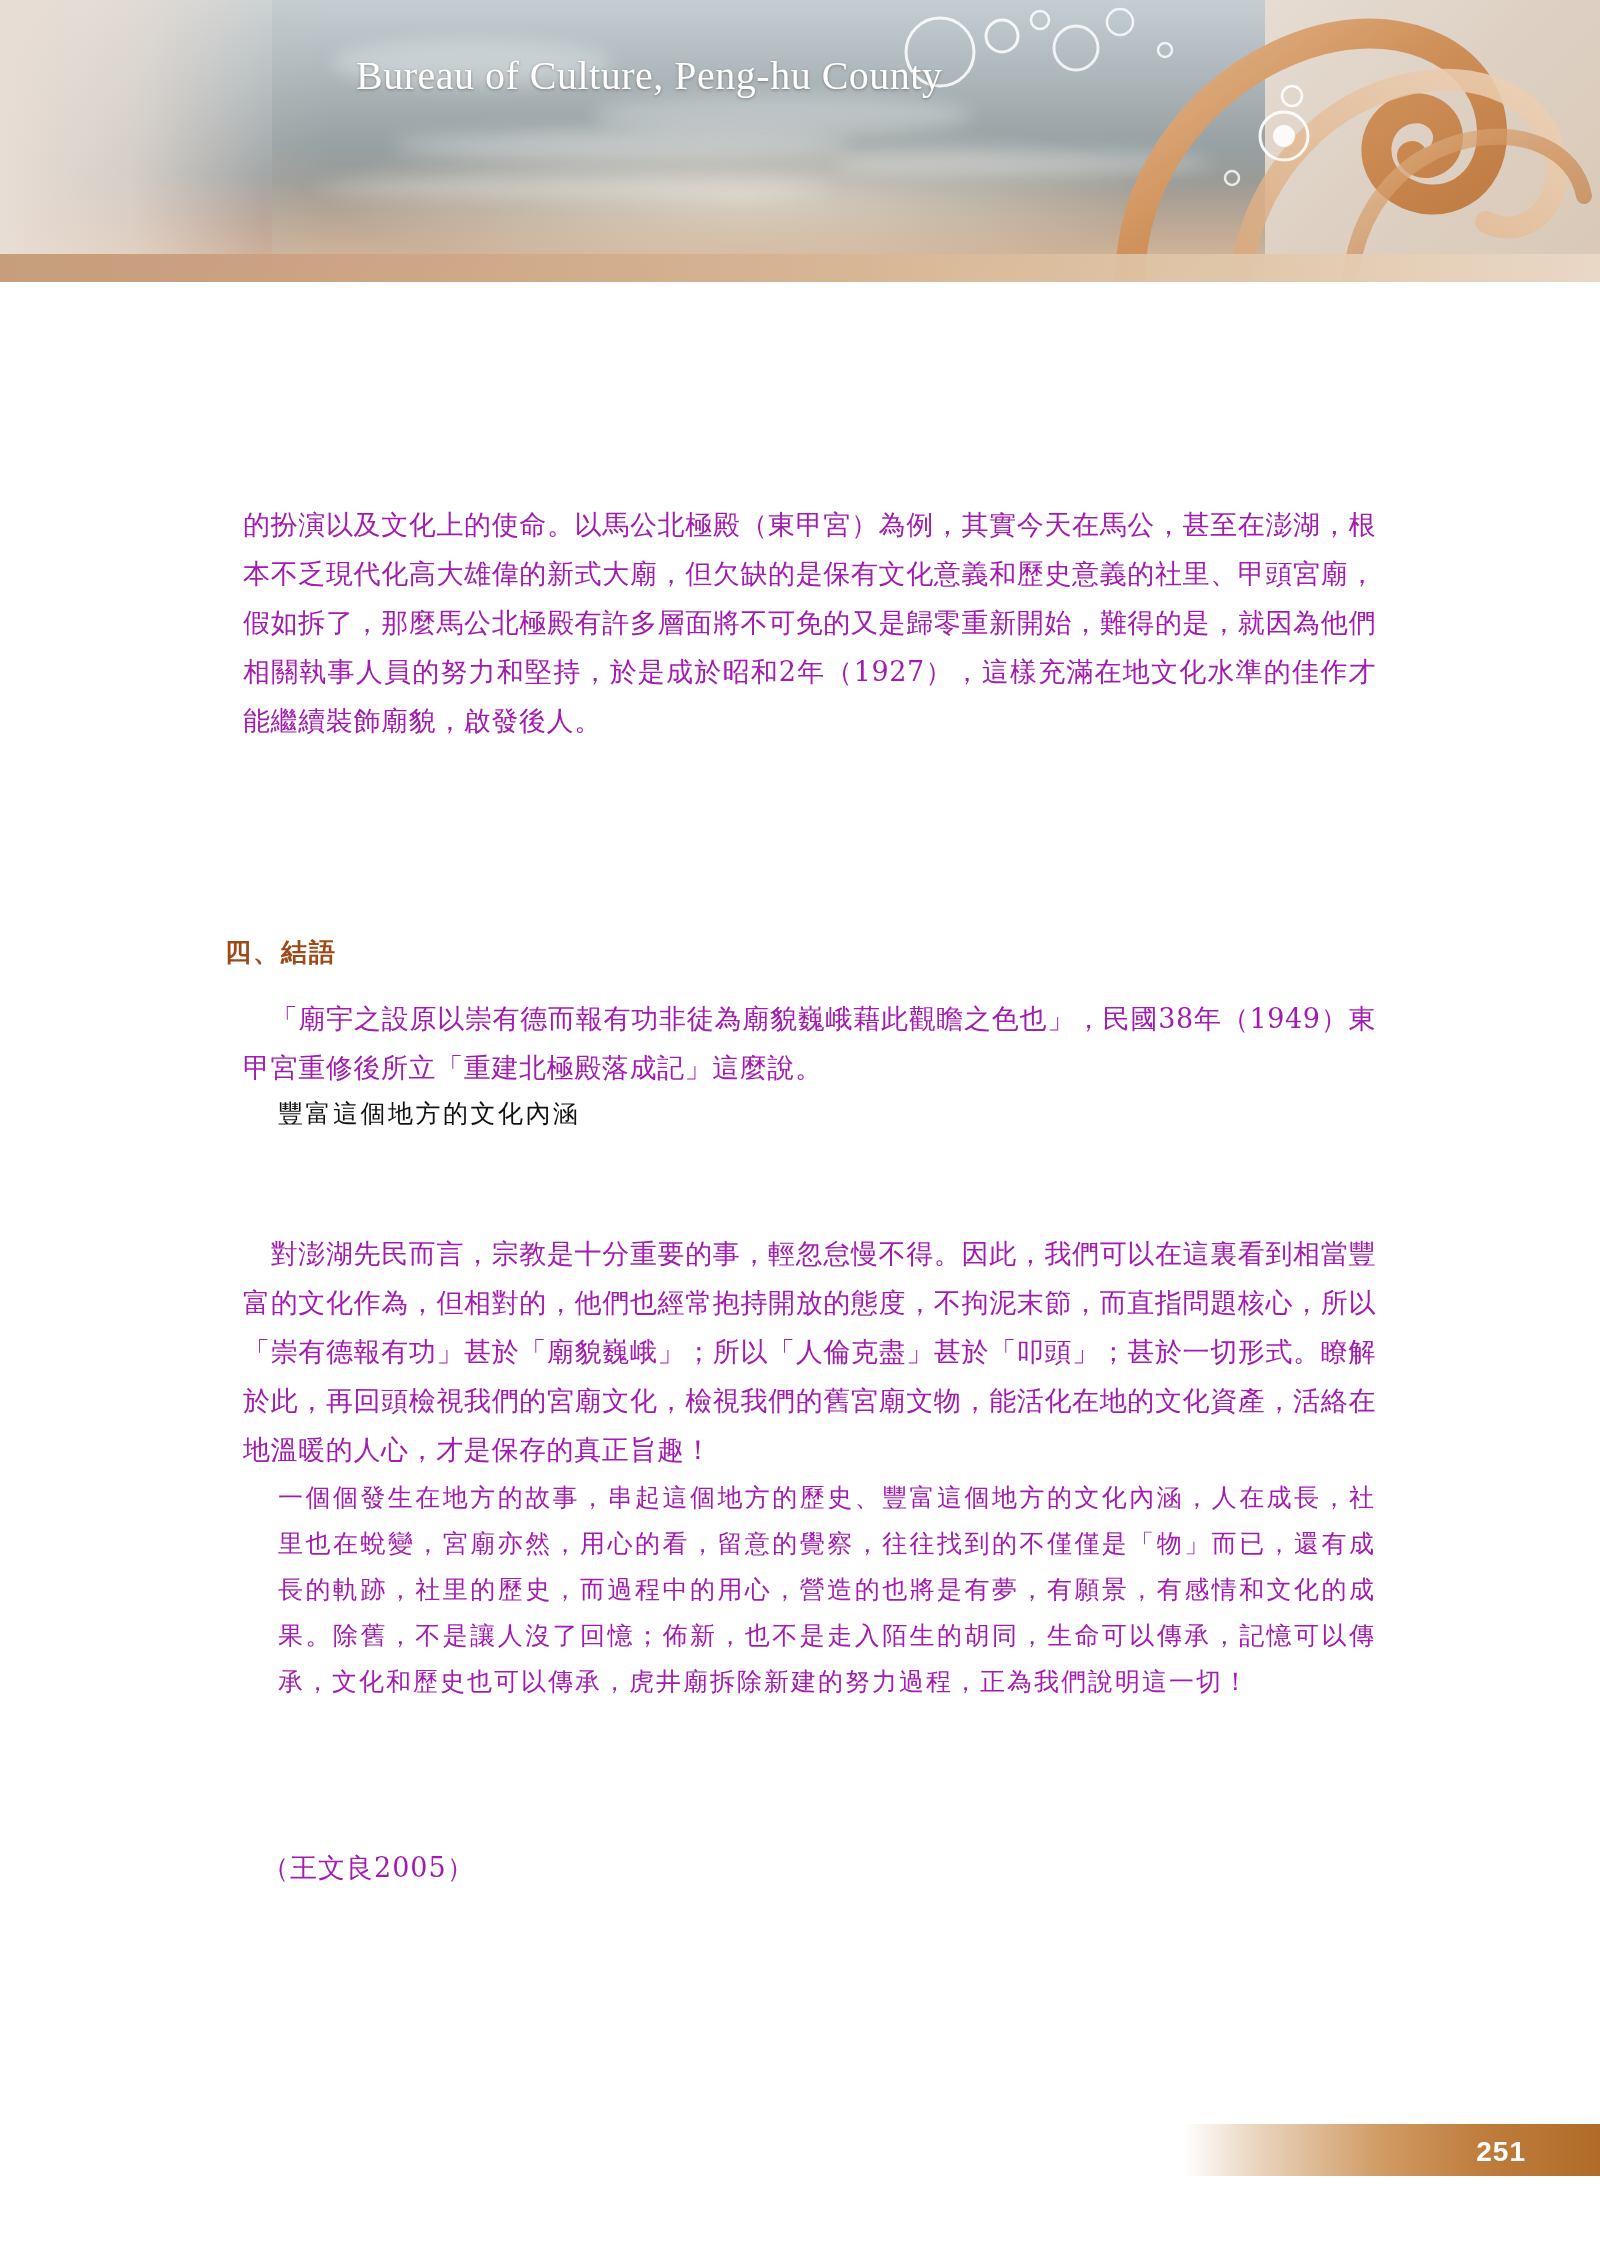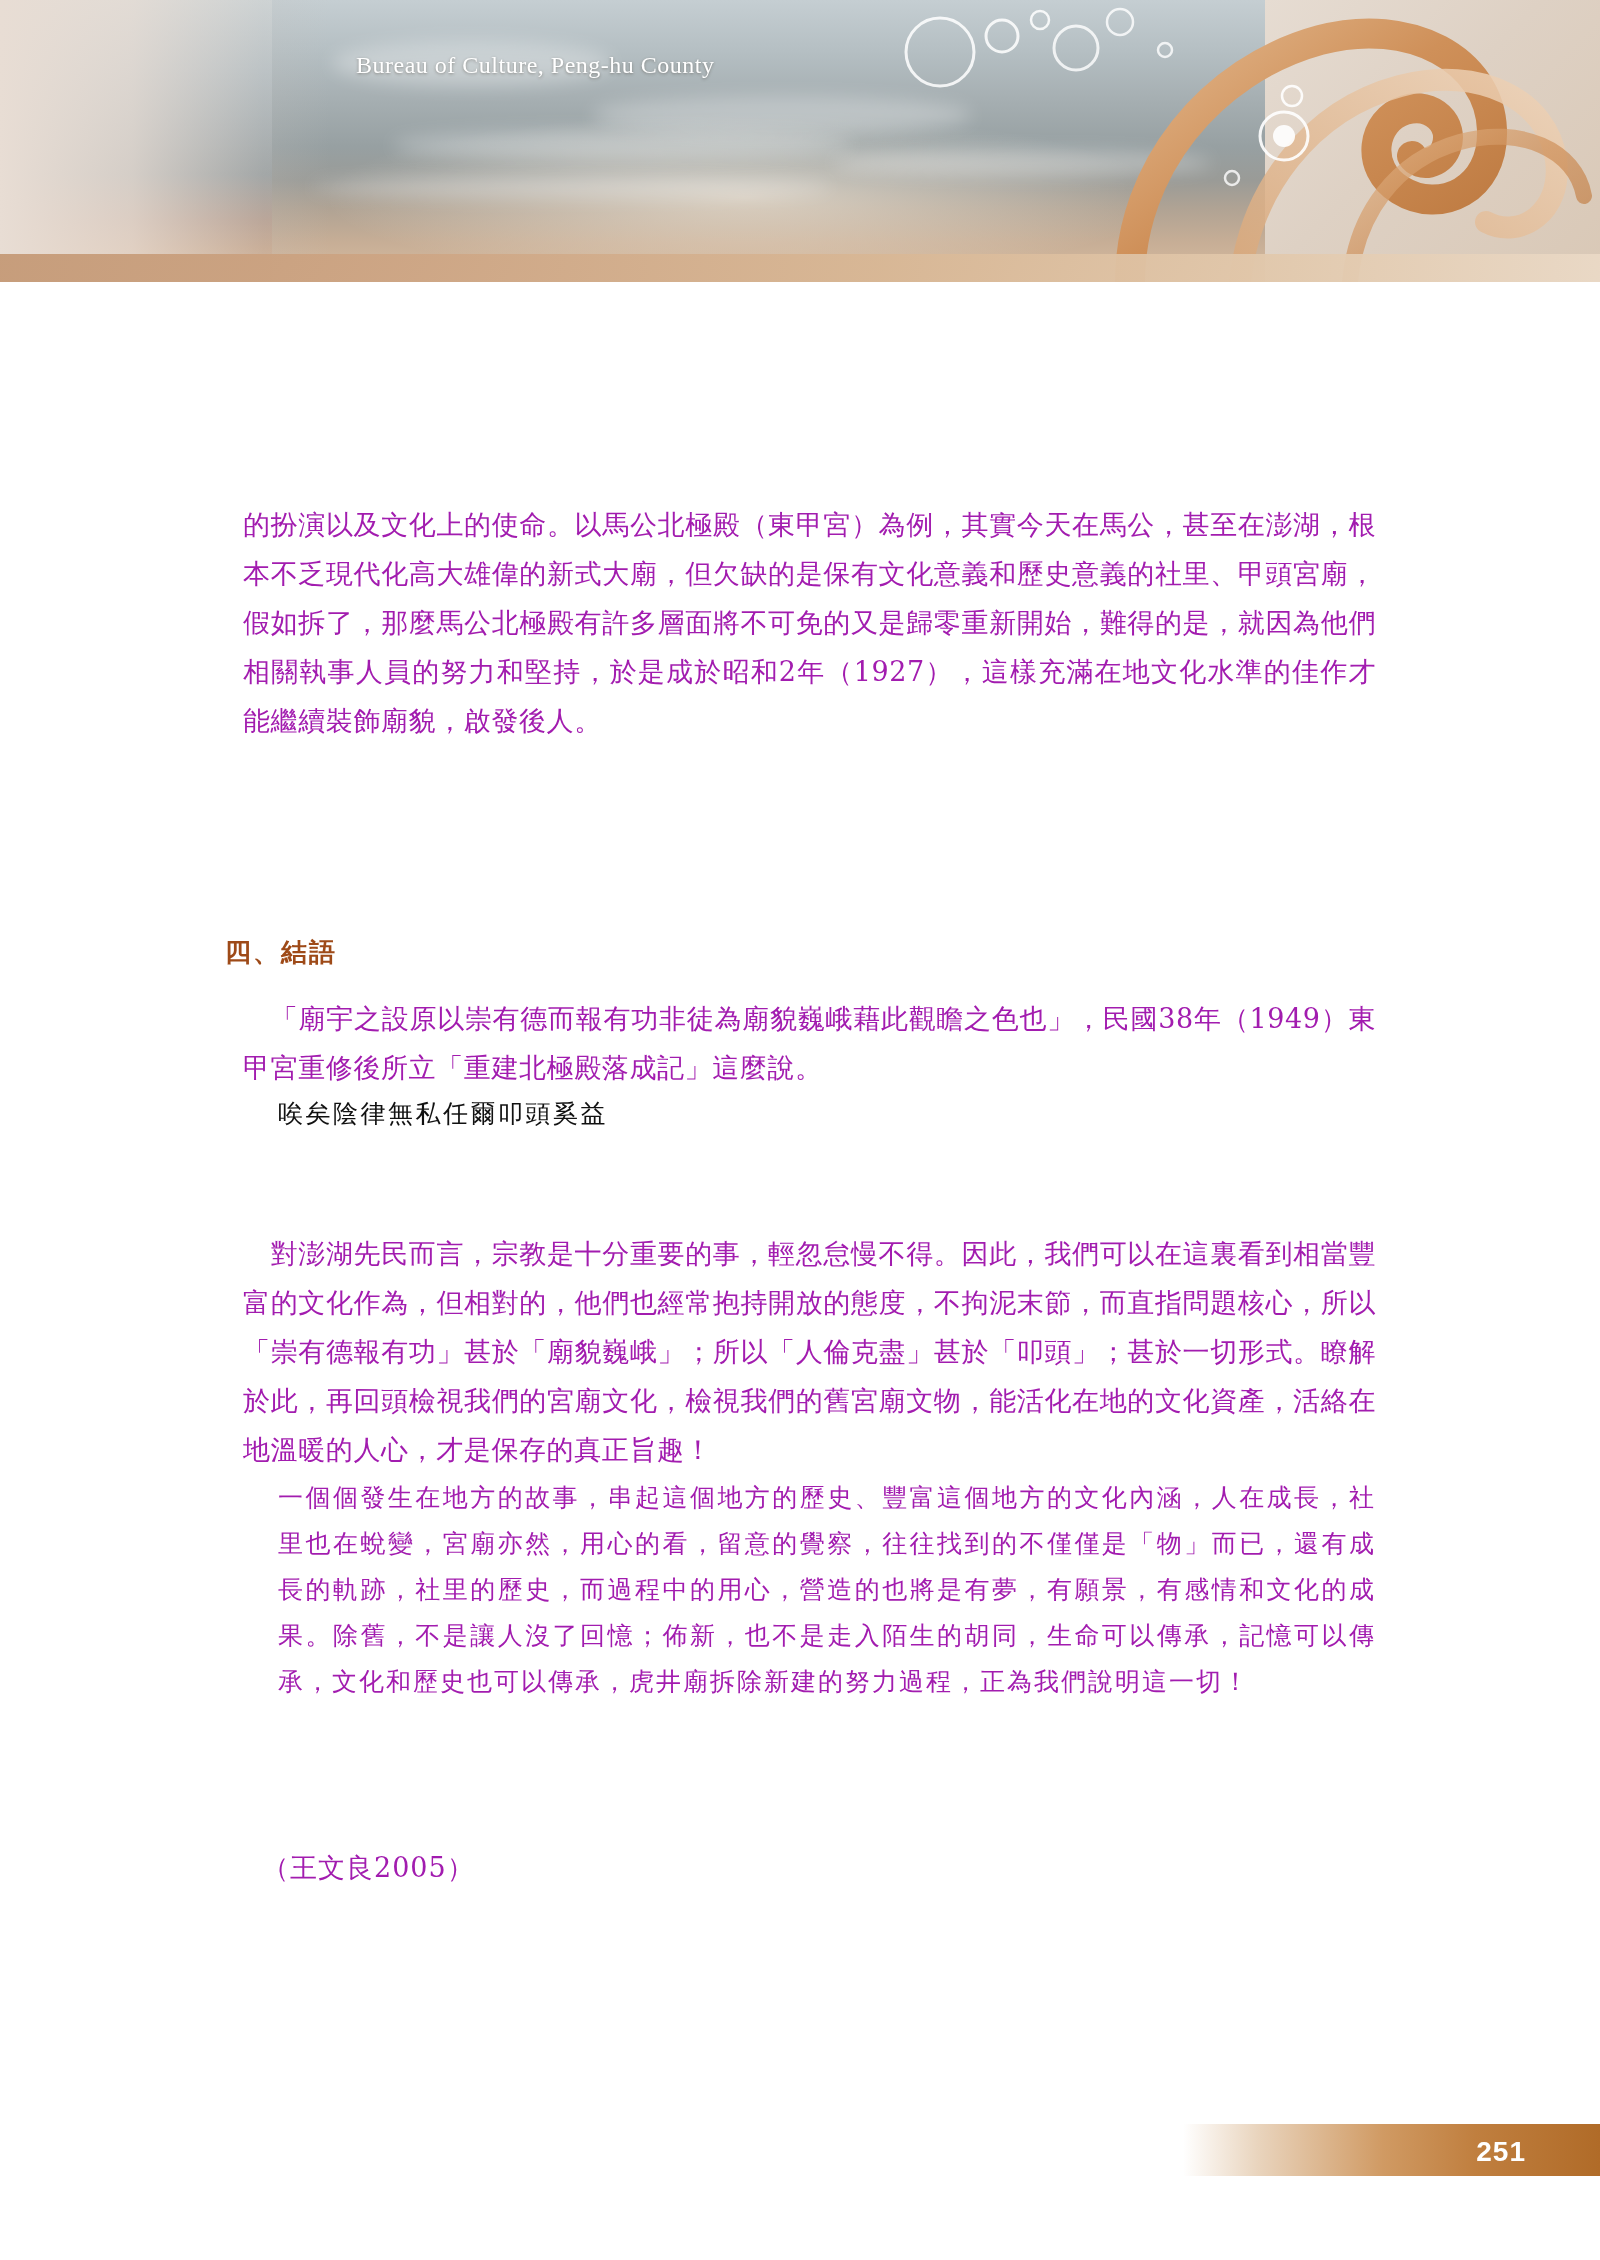--- a/index.html
+++ b/index.html
@@ -77,21 +77,21 @@
     position: absolute;
     left: 0; bottom: 0;
     width: 1600px; height: 28px;
     background: linear-gradient(to right, #c59a77 0%, #cda584 25%, #d8b795 55%, #e2c9ad 80%, #ead9c6 100%);
     opacity: 0.95;
   }
   .header-title {
     position: absolute;
     left: 356px;
     top: 52px;
-    font-size: 24px;
+    font-size: 40px;
     color: #ffffff;
     letter-spacing: 0.5px;
     text-shadow: 0 1px 3px rgba(60,50,40,0.45);
     font-family: "Liberation Serif", serif;
     white-space: nowrap;
   }
   .swirl-svg {
     position: absolute;
     right: 0;
     top: 0;
@@ -247,21 +247,21 @@
 </div>
 
 <div class="content">
 
   <div class="para p-main p-intro">的扮演以及文化上的使命。以馬公北極殿（東甲宮）為例，其實今天在馬公，甚至在澎湖，根本不乏現代化高大雄偉的新式大廟，但欠缺的是保有文化意義和歷史意義的社里、甲頭宮廟，假如拆了，那麼馬公北極殿有許多層面將不可免的又是歸零重新開始，難得的是，就因為他們相關執事人員的努力和堅持，於是成於昭和2年（1927），這樣充滿在地文化水準的佳作才能繼續裝飾廟貌，啟發後人。</div>
 
   <div class="section-head">四、結語</div>
 
   <div class="para p-quote-lead kai">　「廟宇之設原以崇有德而報有功非徒為廟貌巍峨藉此觀瞻之色也」，民國38年（1949）東甲宮重修後所立「重建北極殿落成記」這麼說。</div>
 
-  <div class="couplet couplet-1">唉矣陰律無私任爾叩頭奚益</div>
+  <div class="couplet couplet-1">豐富這個地方的文化內涵</div>
 
 
 
   <div class="para p-indent-block kai">一個個發生在地方的故事，串起這個地方的歷史、豐富這個地方的文化內涵，人在成長，社里也在蛻變，宮廟亦然，用心的看，留意的覺察，往往找到的不僅僅是「物」而已，還有成長的軌跡，社里的歷史，而過程中的用心，營造的也將是有夢，有願景，有感情和文化的成果。除舊，不是讓人沒了回憶；佈新，也不是走入陌生的胡同，生命可以傳承，記憶可以傳承，文化和歷史也可以傳承，虎井廟拆除新建的努力過程，正為我們說明這一切！</div>
 
   <div class="para p-body2">　對澎湖先民而言，宗教是十分重要的事，輕忽怠慢不得。因此，我們可以在這裏看到相當豐富的文化作為，但相對的，他們也經常抱持開放的態度，不拘泥末節，而直指問題核心，所以「崇有德報有功」甚於「廟貌巍峨」；所以「人倫克盡」甚於「叩頭」；甚於一切形式。瞭解於此，再回頭檢視我們的宮廟文化，檢視我們的舊宮廟文物，能活化在地的文化資產，活絡在地溫暖的人心，才是保存的真正旨趣！</div>
 
   <div class="para p-signature kai">（王文良2005）</div>
 </div>
 

